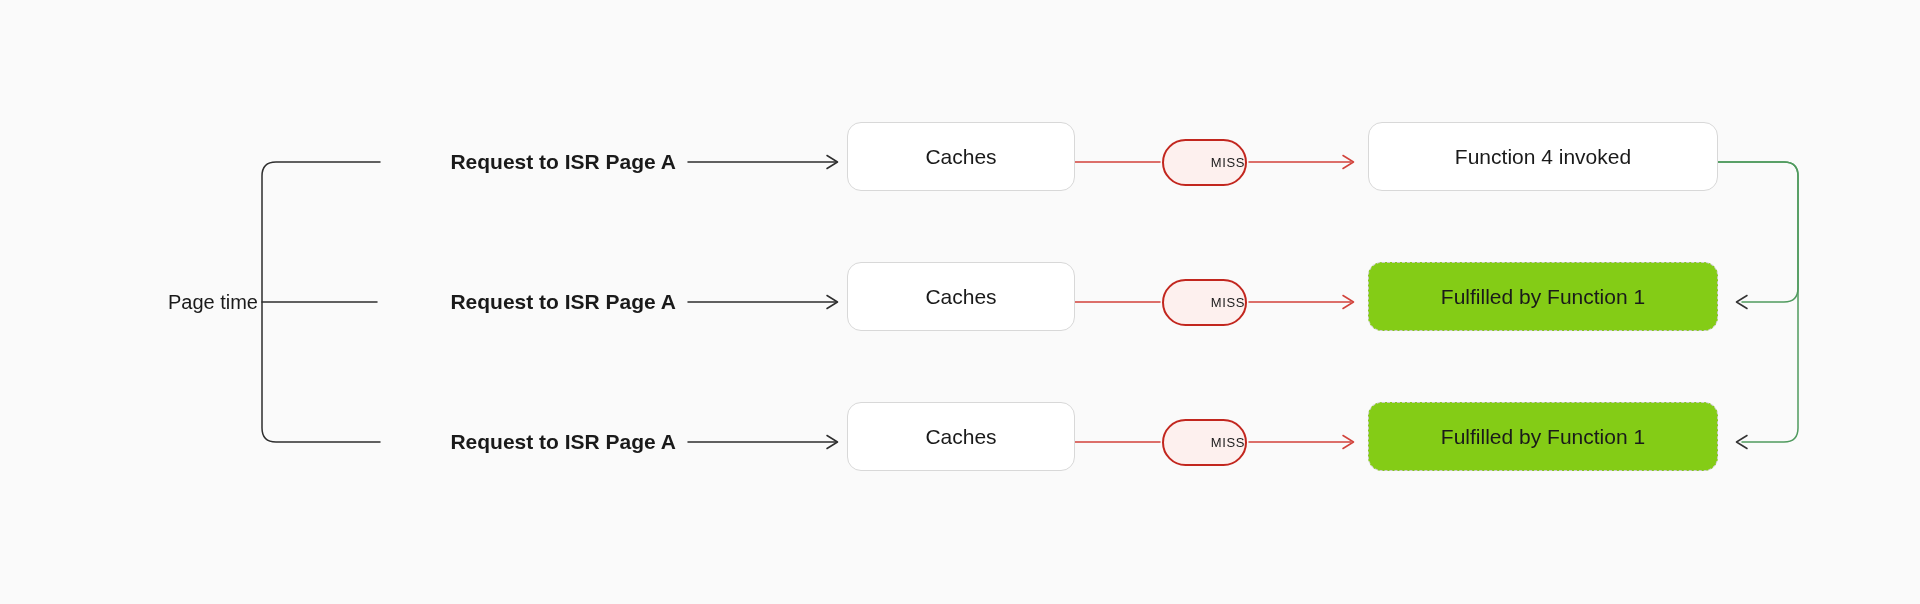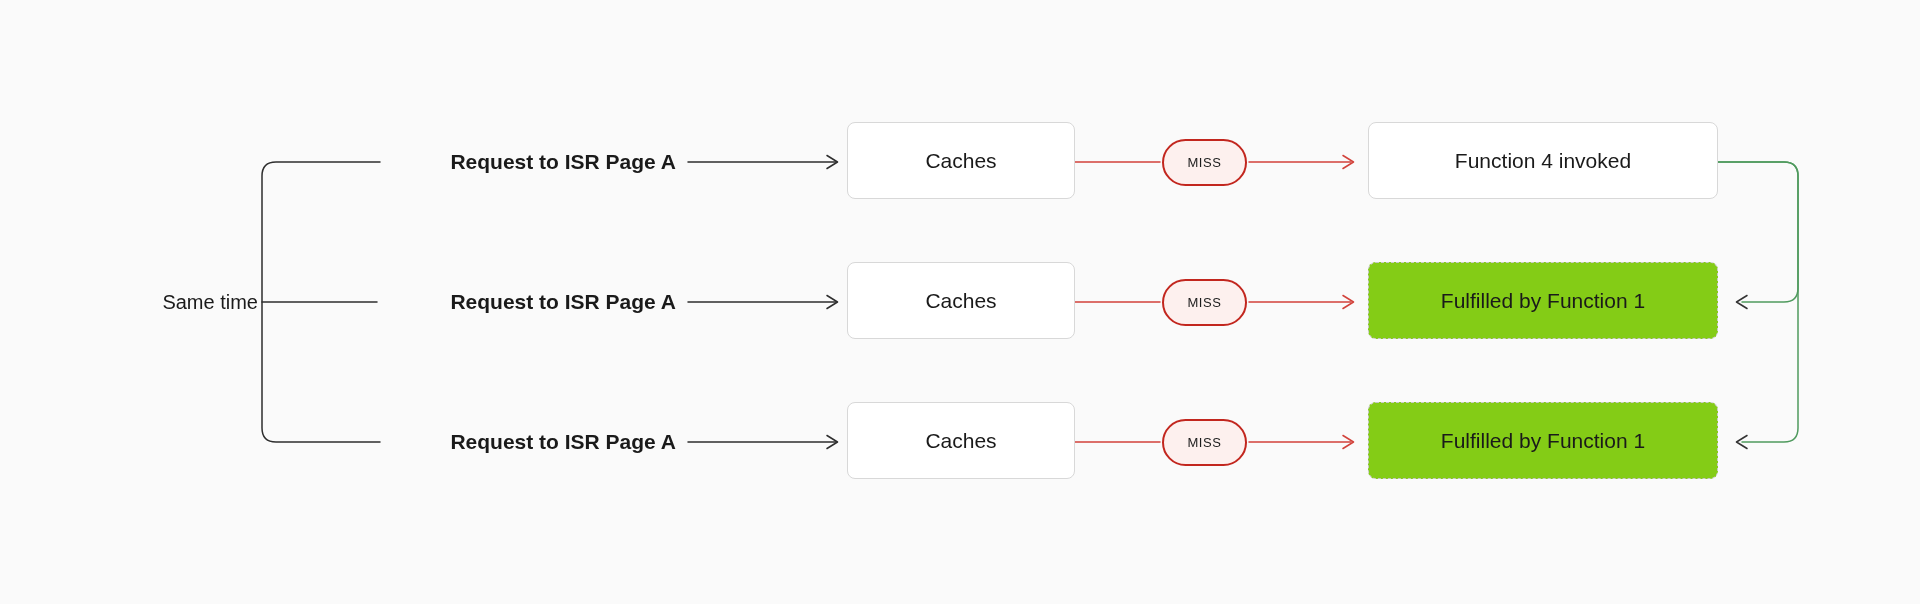--- a/index.html
+++ b/index.html
@@ -34,24 +34,24 @@
   }
   .request-label{
     left:396px;
     width:280px; height:80px;
     line-height:80px;
     font-size:21px;
     font-weight:700;
   }
   .box{
     position:absolute;
-    height:77px;
+    height:69px;
     background:#ffffff;
     border:1.5px solid #d8d8d8;
-    border-radius:8px;
+    border-radius:14px;
     display:flex;
     align-items:center;
     justify-content:center;
     font-size:21px;
     color:#1a1a1a;
     box-sizing:border-box;
   }
   .box.cache{ left:847px; width:228px; }
   .box.result{ left:1368px; width:350px; }
   .box.dashed{
@@ -66,21 +66,21 @@
   .row3 .request-label{ top:402px; }
   .badge{
     position:absolute;
     left:1162px;
     width:85px; height:47px;
     background:#fdf0ee;
     border:2px solid #c2261e;
     border-radius:24px;
     display:flex;
     align-items:center;
-    justify-content:center;
+    justify-content:flex-end;
     font-size:13px;
     font-weight:500;
     letter-spacing:0.6px;
     color:#1c1c1c;
     box-sizing:border-box;
   }
   .row1 .badge{ top:139px; }
   .row2 .badge{ top:279px; }
   .row3 .badge{ top:419px; }
 </style>
@@ -117,21 +117,21 @@
     <g stroke="#4f9a5e" stroke-width="1.5" stroke-linecap="round">
       <path d="M 1718 162 H 1784 Q 1798 162 1798 176 V 288 Q 1798 302 1784 302 H 1742"></path>
       <path d="M 1718 162 H 1784 Q 1798 162 1798 176 V 428 Q 1798 442 1784 442 H 1742"></path>
     </g>
     <g stroke="#333333" stroke-width="1.5" stroke-linecap="round" stroke-linejoin="round">
       <path d="M 1747 295.5 L 1736.5 302 L 1747 308.5"></path>
       <path d="M 1747 435.5 L 1736.5 442 L 1747 448.5"></path>
     </g>
   </svg>
 
-  <div class="label group-label">Same time</div>
+  <div class="label group-label">Page time</div>
 
   <div class="row1">
     <div class="label request-label">Request to ISR Page A</div>
     <div class="box cache">
       <span>Caches</span>
     </div>
     <div class="badge">
       <span>MISS</span>
     </div>
     <div class="box result">

